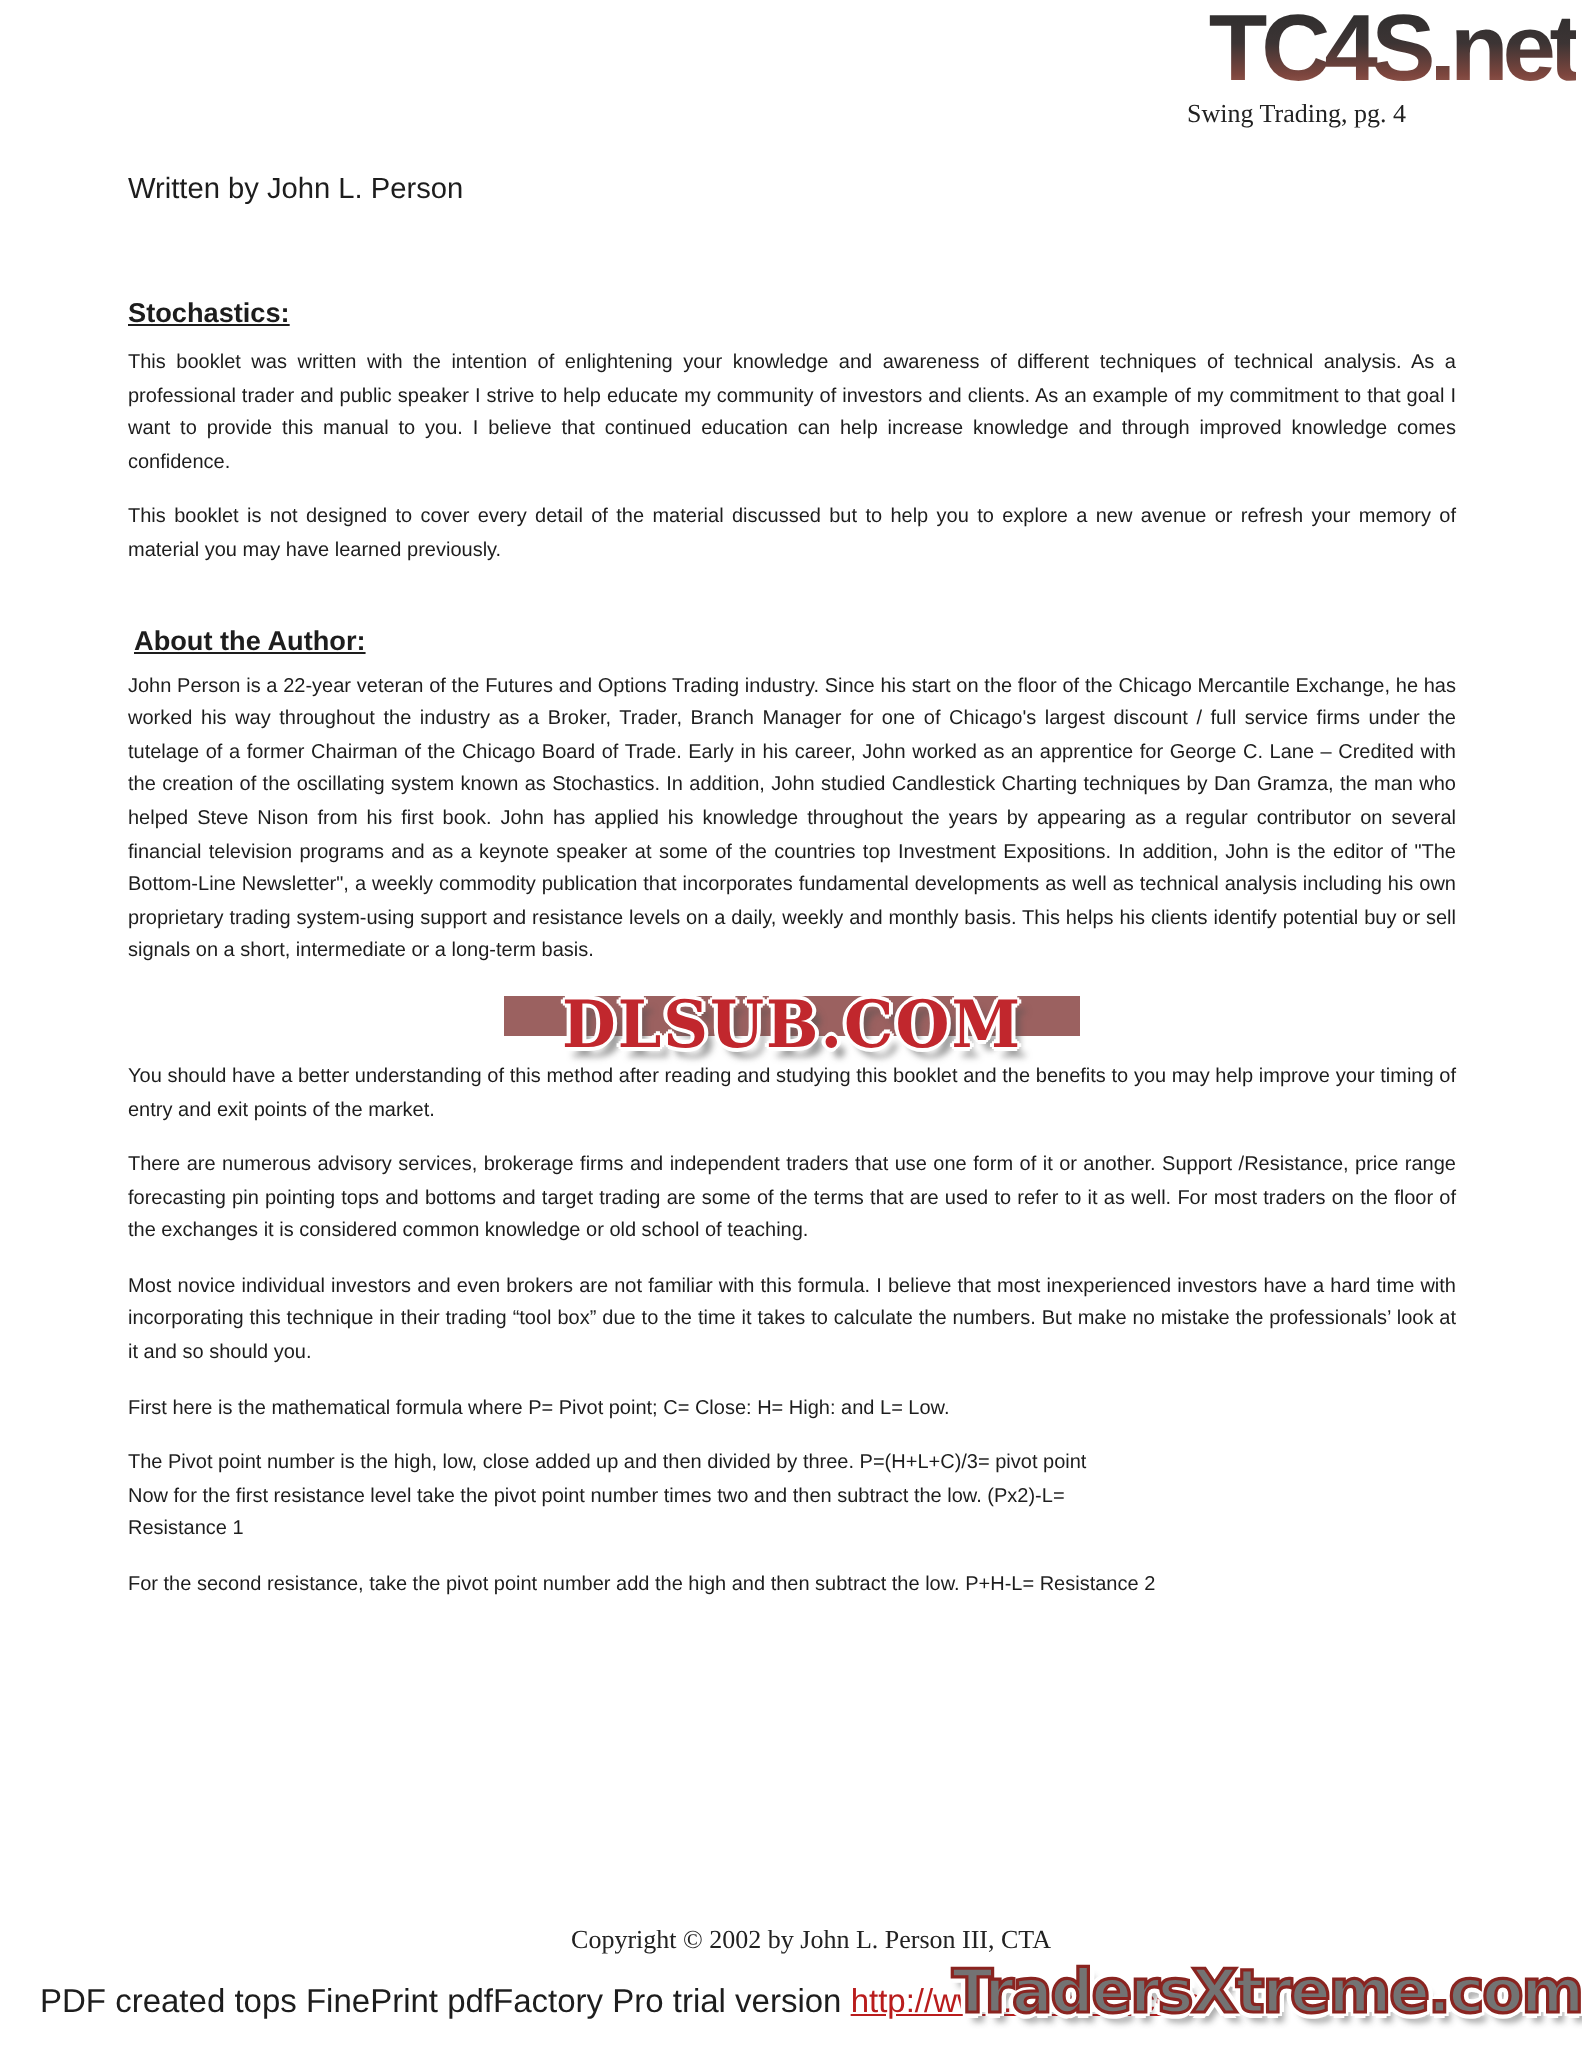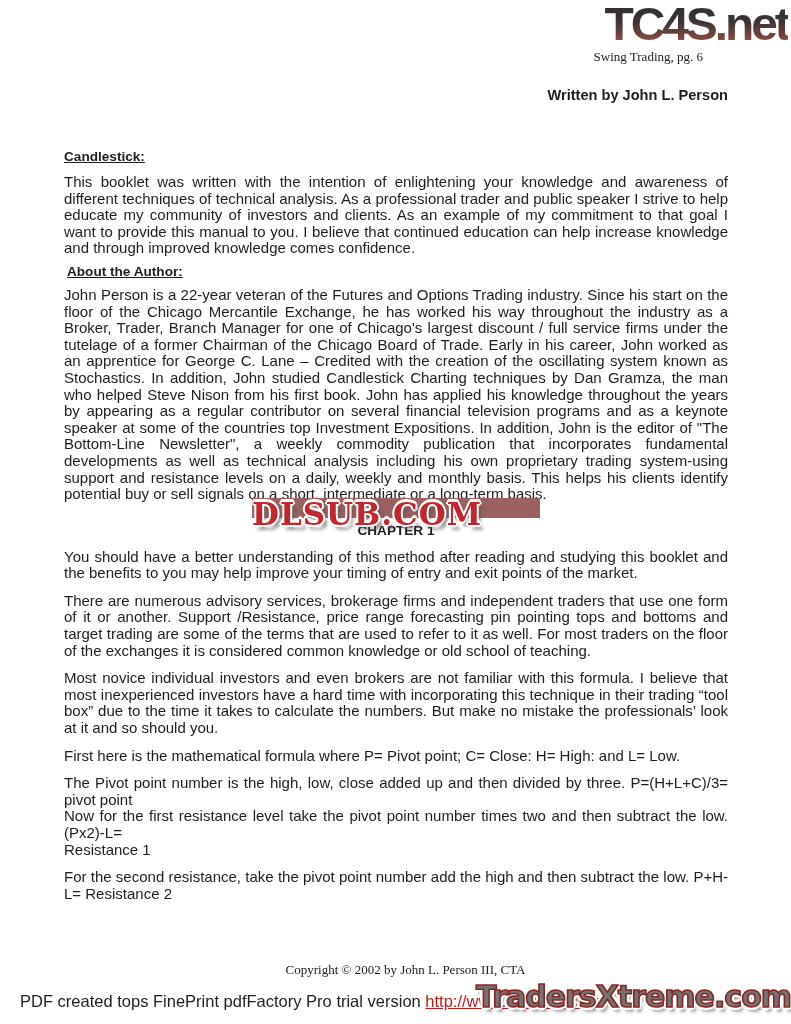--- a/index.html
+++ b/index.html
@@ -22,40 +22,41 @@
     position:absolute;top:49px;right:88px;
     font-family:"Liberation Serif",serif;font-size:13px;color:#222;
   }
 
   
   .content{position:absolute;left:64px;top:74px;width:664px;}
   .doc-title{
     text-align:center;font-size:14.6px;font-weight:bold;
     text-decoration:underline;margin:0;
   }
-  .byline{text-align:right;font-size:14.6px;font-weight:bold;margin:13px 0 0 0;}
+  .byline{text-align:left;font-size:14.6px;font-weight:normal;margin:13px 0 0 0;}
   .sect-heading{
     font-size:13.6px;font-weight:bold;text-decoration:underline;margin:46px 0 0 0;
   }
-  .sect-heading.about{margin-top:7px;padding-left:3px;}
+  .sect-heading.about{margin-top:28px;padding-left:3px;}
   .para{
-    font-size:15px;line-height:16.6px;text-align:justify;margin:11px 0 0 0;
+    font-size:10px;line-height:16.6px;text-align:justify;margin:11px 0 0 0;
   }
   .para.first{margin-top:10px;}
   .para.author{margin-top:8px;}
   .chapter-heading{
     text-align:center;font-size:13.6px;font-weight:bold;
     margin:20px 0 0 0;
   }
   .lead-bold{font-weight:bold;}
   .prewrap{white-space:pre-line;}
 
   
   .dlsub{
     position:absolute;left:252px;top:494px;width:288px;height:42px;
+    text-align:center;
   }
   .dlsub-strip{
     position:absolute;left:0;top:4px;width:100%;height:20px;background:#9b6160;
   }
   .dlsub-text{
     position:relative;display:inline-block;
     font-family:"DejaVu Serif",serif;font-weight:bold;
     font-size:31px;line-height:38px;letter-spacing:1px;
     color:#c1272d;transform:scaleY(1.05);
     text-shadow:
@@ -85,27 +86,28 @@
       -2px -2px 0 #ffffff, 2px -2px 0 #ffffff, -2px 2px 0 #ffffff, 2px 2px 0 #ffffff,
       3px 5px 3px rgba(60,60,60,0.45);
   }
 </style>
 </head>
 <body>
 
 <div class="page">
 
   <div class="tc4s-logo">TC4S.net</div>
-  <div class="page-label">Swing Trading, pg. 6</div>
+  <div class="page-label">Swing Trading, pg. 4</div>
 
   <div class="content">
     <div class="byline">Written by John L. Person</div>
 
-    <div class="sect-heading">Candlestick:</div>
+    <div class="sect-heading">Stochastics:</div>
     <p class="para first">This booklet was written with the intention of enlightening your knowledge and awareness of different techniques of technical analysis. As a professional trader and public speaker I strive to help educate my community of investors and clients. As an example of my commitment to that goal I want to provide this manual to you. I believe that continued education can help increase knowledge and through improved knowledge comes confidence.</p>
+    <p class="para">This booklet is not designed to cover every detail of the material discussed but to help you to explore a new avenue or refresh your memory of material you may have learned previously.</p>
 
     <div class="sect-heading about">About the Author:</div>
     <p class="para author">John Person is a 22-year veteran of the Futures and Options Trading industry. Since his start on the floor of the Chicago Mercantile Exchange, he has worked his way throughout the industry as a Broker, Trader, Branch Manager for one of Chicago's largest discount / full service firms under the tutelage of a former Chairman of the Chicago Board of Trade. Early in his career, John worked as an apprentice for George C. Lane – Credited with the creation of the oscillating system known as Stochastics. In addition, John studied Candlestick Charting techniques by Dan Gramza, the man who helped Steve Nison from his first book. John has applied his knowledge throughout the years by appearing as a regular contributor on several financial television programs and as a keynote speaker at some of the countries top Investment Expositions. In addition, John is the editor of "The Bottom-Line Newsletter", a weekly commodity publication that incorporates fundamental developments as well as technical analysis including his own proprietary trading system-using support and resistance levels on a daily, weekly and monthly basis. This helps his clients identify potential buy or sell signals on a short, intermediate or a long-term basis.</p>
 
     <div class="chapter-heading">CHAPTER 1</div>
     <p class="para">You should have a better understanding of this method after reading and studying this booklet and the benefits to you may help improve your timing of entry and exit points of the market.</p>
     <p class="para">There are numerous advisory services, brokerage firms and independent traders that use one form of it or another. Support /Resistance, price range forecasting pin pointing tops and bottoms and target trading are some of the terms that are used to refer to it as well. For most traders on the floor of the exchanges it is considered common knowledge or old school of teaching.</p>
     <p class="para">Most novice individual investors and even brokers are not familiar with this formula. I believe that most inexperienced investors have a hard time with incorporating this technique in their trading “tool box” due to the time it takes to calculate the numbers. But make no mistake the professionals’ look at it and so should you.</p>
     <p class="para">First here is the mathematical formula where P= Pivot point; C= Close: H= High: and L= Low.</p>
     <p class="para prewrap">The Pivot point number is the high, low, close added up and then divided by three. P=(H+L+C)/3= pivot point

